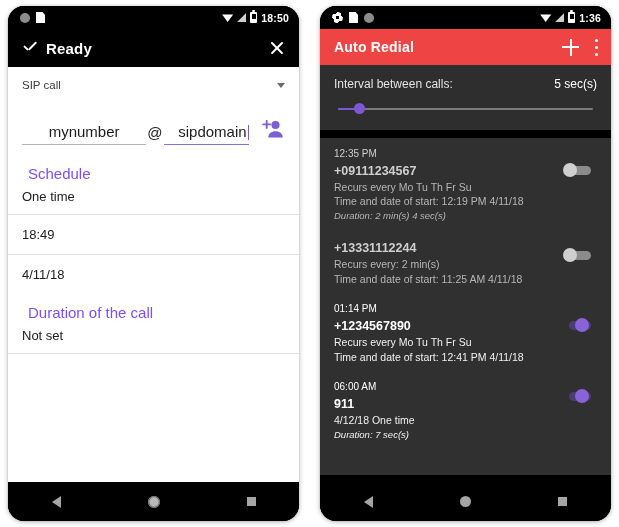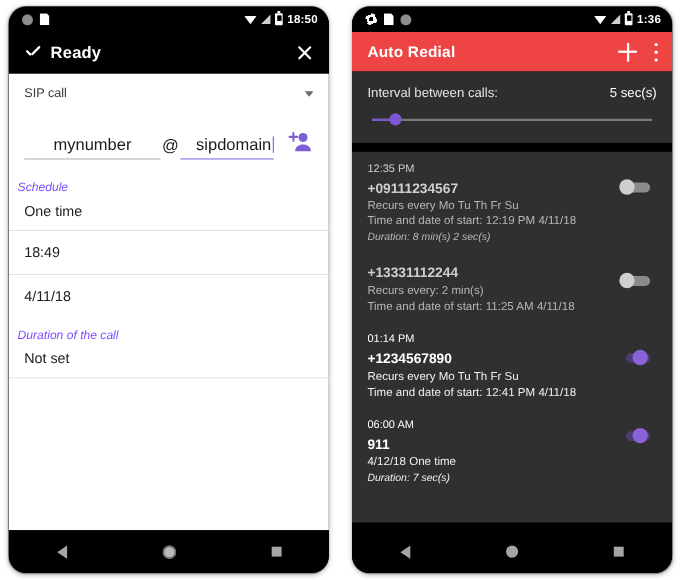--- a/index.html
+++ b/index.html
@@ -131,21 +131,21 @@
     display:inline-block;width:1.4px;height:15px;background:#7b5fd6;
     vertical-align:-3px;margin-left:1px;
   }
   .addcontact{
     margin-left:10px;width:26px;height:26px;position:relative;flex:0 0 auto;
     margin-bottom:2px;
   }
   .addcontact svg{display:block;}
 
   .section-label{
-    color:#7c4dff;font-size:11px;padding:0 8px;margin-top:20px;font-style:italic;
+    color:#7c4dff;font-size:15px;padding:0 20px;margin-top:20px;
   }
   .list-row{
     padding:7px 14px 10px 14px;font-size:13px;color:#202020;
   }
   .divider{height:1px;background:#e3e3e3;margin:0;}
   .list-row.plain{padding:12px 14px 12px 14px;}
 
   
   .rp-toolbar{
     height:36px;background:#ef4444;color:#fff;
@@ -329,21 +329,21 @@
     <div class="rp-gap"></div>
 
     <div class="rp-list">
 
       <div class="alarm off">
         <div class="alarm-main">
           <div class="alarm-time">12:35 PM</div>
           <div class="alarm-num">+09111234567</div>
           <div class="alarm-sub">Recurs every Mo Tu Th Fr Su</div>
           <div class="alarm-sub">Time and date of start: 12:19 PM  4/11/18</div>
-          <div class="alarm-dur">Duration: 8 min(s) 2 sec(s)</div>
+          <div class="alarm-dur">Duration: 2 min(s) 4 sec(s)</div>
         </div>
         <div class="switch off">
           <span class="strack"></span>
           <span class="sknob"></span>
         </div>
       </div>
 
       <div class="alarm off" style="padding-top:13px;">
         <div class="alarm-main">
           <div class="alarm-num">+13331112244</div>

